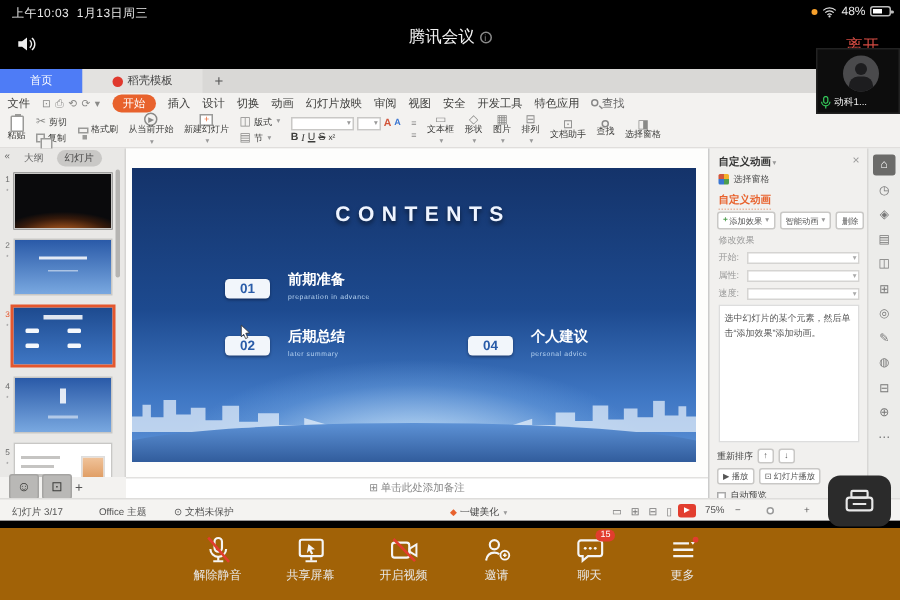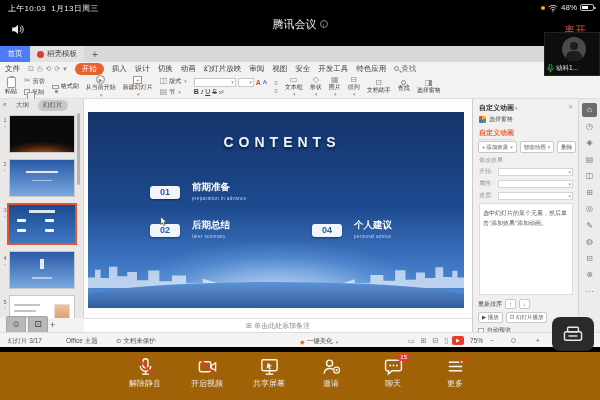--- a/index.html
+++ b/index.html
@@ -20,21 +20,21 @@
   .meet-header{left:0;top:14px;width:600px;height:32px;}
   .mh-center{left:0;right:0;top:3px;text-align:center;color:#f2f2f2;font-size:11px;}
   .mh-timer{color:#9a9a9a;font-size:9px;margin-top:17px;}
   .info-i{display:inline-block;width:8px;height:8px;border:1px solid #8a8a8a;border-radius:50%;color:#8a8a8a;font-size:6px;line-height:8px;text-align:center;vertical-align:1px;margin-left:3px;}
   .leave-btn{right:14px;top:9px;color:#cf4a41;font-size:11px;}
 
   
   .wps{left:0;top:46px;width:600px;height:301px;background:#f3f2f0;overflow:hidden;}
 
   .tabbar{left:0;top:0;width:600px;height:16px;background:#d9d8d6;display:flex;align-items:stretch;}
-  .tab{display:flex;align-items:center;gap:3px;padding:0 7px;font-size:7.5px;color:#444;}
+  .tab{display:flex;align-items:center;gap:3px;padding:0 20px;font-size:7.5px;color:#444;}
   .tab-home{background:#4e7cf6;color:#fff;min-width:30px;justify-content:center;}
   .tab-template{background:#e3e2e0;}
   .tab-doc{background:#f6f5f3;max-width:150px;color:#333;}
   .tab-doc .ttl{white-space:nowrap;overflow:hidden;text-overflow:ellipsis;max-width:112px;}
   .wps-logo{width:8px;height:8px;border-radius:2px;background:#e0392e;color:#fff;font-size:6px;font-weight:bold;line-height:8px;text-align:center;flex:none;}
   .shop-logo{width:7px;height:7px;border-radius:50%;background:#e0392e;flex:none;}
   .unsaved-dot{width:4px;height:4px;border-radius:50%;background:#f0a33a;flex:none;}
   .tab-new{padding:0 8px;font-size:10px;color:#555;display:flex;align-items:center;}
 
   .menubar{left:0;top:16px;width:600px;height:13px;display:flex;align-items:center;gap:8px;padding:0 5px;font-size:7.5px;color:#3c3c3a;}
@@ -461,34 +461,34 @@
             <rect x="8.4" y="2.8" width="5.2" height="9.6" rx="2.6" stroke="#f5f5f5" stroke-width="1.5" fill="none"></rect>
             <path d="M5.5 10.5a5.5 5.5 0 0 0 11 0" stroke="#f5f5f5" stroke-width="1.5" fill="none"></path>
             <line x1="11" y1="16" x2="11" y2="18.6" stroke="#f5f5f5" stroke-width="1.5"></line>
             <line x1="7.5" y1="19" x2="14.5" y2="19" stroke="#f5f5f5" stroke-width="1.5"></line>
             <line x1="4" y1="2.5" x2="18.5" y2="19.5" stroke="#e23d2e" stroke-width="1.8"></line>
           </svg>
         <span class="mt-label">解除静音</span>
       </div>
       <div class="mt-item">
         <svg viewBox="0 0 22 22">
-            <rect x="2.5" y="6" width="12" height="10.5" rx="1.8" stroke="#f5f5f5" stroke-width="1.5" fill="none"></rect>
-            <path d="M14.8 10.2l4.7-2.9v7.9l-4.7-2.9z" stroke="#f5f5f5" stroke-width="1.4" fill="none"></path>
-            <line x1="3.5" y1="3.5" x2="18.5" y2="19" stroke="#e23d2e" stroke-width="1.8"></line>
-          </svg>
-        <span class="mt-label">开启视频</span>
-      </div>
-      <div class="mt-item">
-        <svg viewBox="0 0 22 22">
             <rect x="3" y="4" width="16" height="11.5" rx="1.5" stroke="#f5f5f5" stroke-width="1.5" fill="none"></rect>
             <line x1="11" y1="15.5" x2="11" y2="18.5" stroke="#f5f5f5" stroke-width="1.5"></line>
             <line x1="7" y1="19" x2="15" y2="19" stroke="#f5f5f5" stroke-width="1.5"></line>
             <path d="M9 7l4.6 3.6-2.6.4 1.4 2.7-1.4.7-1.4-2.7-1.7 1.8z" fill="#f5f5f5"></path>
           </svg>
         <span class="mt-label">共享屏幕</span>
+      </div>
+      <div class="mt-item">
+        <svg viewBox="0 0 22 22">
+            <rect x="2.5" y="6" width="12" height="10.5" rx="1.8" stroke="#f5f5f5" stroke-width="1.5" fill="none"></rect>
+            <path d="M14.8 10.2l4.7-2.9v7.9l-4.7-2.9z" stroke="#f5f5f5" stroke-width="1.4" fill="none"></path>
+            <line x1="3.5" y1="3.5" x2="18.5" y2="19" stroke="#e23d2e" stroke-width="1.8"></line>
+          </svg>
+        <span class="mt-label">开启视频</span>
       </div>
       <div class="mt-item">
         <svg viewBox="0 0 22 22">
             <circle cx="9" cy="7.5" r="3.2" stroke="#f5f5f5" stroke-width="1.5" fill="none"></circle>
             <path d="M3.2 18.5c.6-3.8 3.1-5.5 5.8-5.5 1.2 0 2.4.3 3.4 1" stroke="#f5f5f5" stroke-width="1.5" fill="none"></path>
             <circle cx="16.3" cy="14.8" r="3.1" stroke="#f5f5f5" stroke-width="1.3" fill="none"></circle>
             <line x1="16.3" y1="13.5" x2="16.3" y2="16.1" stroke="#f5f5f5" stroke-width="1.1"></line>
             <line x1="15" y1="14.8" x2="17.6" y2="14.8" stroke="#f5f5f5" stroke-width="1.1"></line>
           </svg>
         <span class="mt-label">邀请</span>

